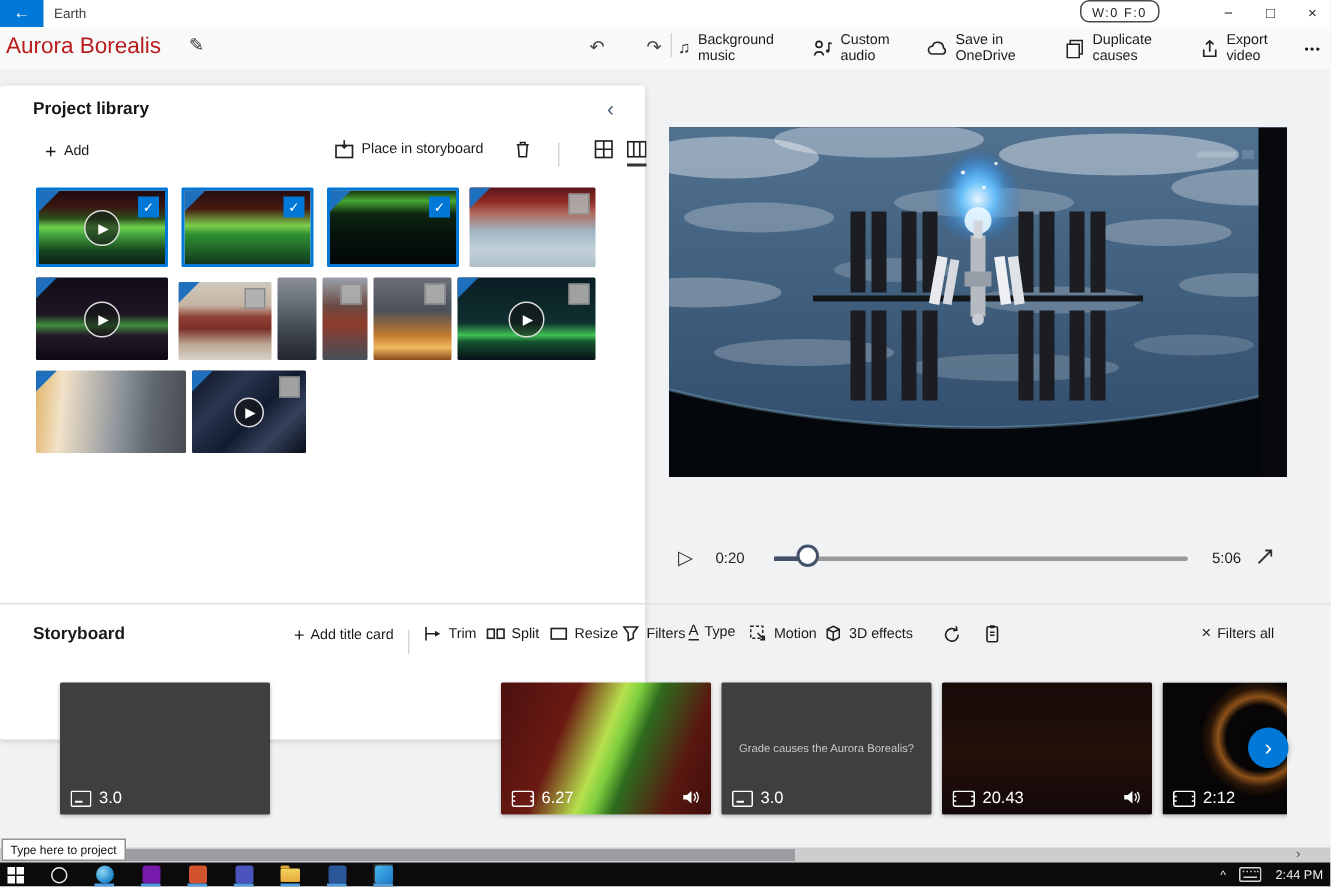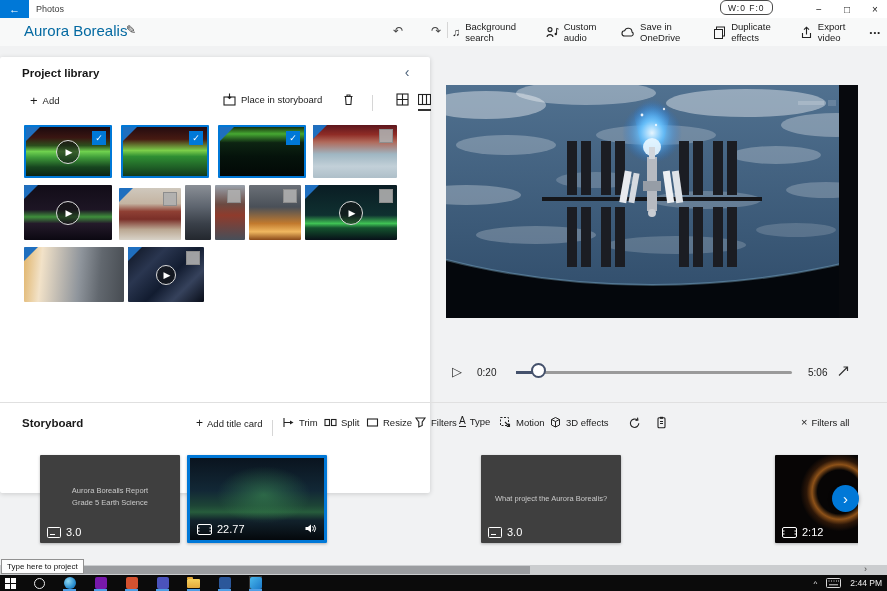--- a/index.html
+++ b/index.html
@@ -17,21 +17,21 @@
     font-size:11px; display:flex; align-items:center; justify-content:center; }
   .app-title { left:36px; top:4px; font-size:9px; color:#3c3c3c; }
   .debug-badge { left:720px; top:0; height:15px; padding:1px 7px; background:#fff;
     border:1px solid #4a4a4a; border-radius:6px; font-size:8.5px; color:#222;
     letter-spacing:1px; display:flex; align-items:center;text-align:center; }
   .win-btn { top:1px; width:22px; height:16px; display:flex; align-items:center;
     justify-content:center; font-size:10px; color:#222; }
 
   
   .cmdbar { left:0; top:18px; width:887px; height:28px; background:#f8f9f9; }
-  .project-title { left:24px; top:22px; font-size:15px; color:#0369a1; }
+  .project-title { left:4px; top:22px; font-size:15px; color:#b91c1c; }
   .pencil { left:126px; top:23px; font-size:12px; color:#333; }
   .undo { left:393px; top:24px; font-size:12px; color:#444; }
   .redo { left:431px; top:24px; font-size:12px; color:#444; }
   .vdiv { width:1px; height:16px; background:#d6d6d6; }
   .actionbar { left:452px; top:21px; right:6px; height:22px; display:flex;
     align-items:center; justify-content:space-between; }
   .action { display:flex; align-items:center; gap:5px; font-size:9.5px; color:#1a1a1a; }
   .action .ig { font-size:11px; line-height:1; }
 
   
@@ -139,21 +139,21 @@
   .tray .time { font-size:8.5px; }
   svg { display:block; }
 </style>
 </head>
 <body>
 
 <div class="abs titlebar">
   <div class="abs back-btn">
       <span>←</span>
     </div>
-  <div class="abs app-title">Photos</div>
+  <div class="abs app-title">Earth</div>
   <div class="abs debug-badge">W:0  F:0</div>
   <div class="abs win-btn" style="left:808px">
       <span>−</span>
     </div>
   <div class="abs win-btn" style="left:836px">
       <span>□</span>
     </div>
   <div class="abs win-btn" style="left:864px">
       <span>×</span>
     </div>
@@ -162,21 +162,21 @@
 <div class="abs cmdbar"></div>
 <div class="abs project-title">Aurora Borealis</div>
 <div class="abs pencil"><span>✎</span></div>
 <div class="abs undo"><span>↶</span></div>
 <div class="abs redo"><span>↷</span></div>
 <div class="abs vdiv" style="left:447px;top:22px"></div>
 
 <div class="abs actionbar">
   <div class="action">
     <span class="ig">♫</span>
-    <span>Background search</span>
+    <span>Background music</span>
   </div>
   <div class="action">
     <span>
         <svg width="13" height="13" viewBox="0 0 13 13">
           <circle cx="4" cy="3.6" r="2" fill="none" stroke="#222" stroke-width="1.1"></circle>
           <path d="M1 11c.6-3.2 5.4-3.2 6 0" fill="none" stroke="#222" stroke-width="1.1"></path>
           <line x1="10.6" y1="2.4" x2="10.6" y2="7.6" stroke="#222" stroke-width="1"></line>
           <circle cx="9.8" cy="8" r="1.2" fill="#222"></circle>
           <path d="M10.6 2.4l2 .7" stroke="#222" stroke-width="1" fill="none"></path>
         </svg>
@@ -191,21 +191,21 @@
       </span>
     <span>Save in OneDrive</span>
   </div>
   <div class="action">
     <span>
         <svg width="13" height="13" viewBox="0 0 13 13">
           <rect x="3.5" y="1" width="8" height="9" fill="none" stroke="#222" stroke-width="1"></rect>
           <rect x="1.5" y="3.5" width="8" height="9" fill="#f8f9f9" stroke="#222" stroke-width="1"></rect>
         </svg>
       </span>
-    <span>Duplicate effects</span>
+    <span>Duplicate causes</span>
   </div>
   <div class="action">
     <span>
         <svg width="13" height="13" viewBox="0 0 13 13">
           <path d="M6.5 1.5v7M4 3.6l2.5-2.4L9 3.6" fill="none" stroke="#222" stroke-width="1.1"></path>
           <path d="M2.5 7v4.5h8V7" fill="none" stroke="#222" stroke-width="1.1"></path>
         </svg>
       </span>
     <span>Export video</span>
   </div>
@@ -500,69 +500,82 @@
 
   <div class="abs sbtool" style="left:801px">
     <span style="font-size:11px">×</span>
     <span>Filters all</span>
   </div>
 </div>
 
 <div class="abs sb-clips">
 
   <div class="clip titlecard" style="left:40px">
-    <div class="tc-text">
-      <div>Aurora Borealis Report</div>
-      <div>Grade 5 Earth Science</div>
-    </div>
     <div class="dur">
       <span>
           <svg width="14" height="11" viewBox="0 0 14 11">
             <rect x="0.5" y="0.5" width="13" height="10" rx="1" fill="none" stroke="#fff" stroke-width="1"></rect>
             <path d="M3 7.5h5" stroke="#fff" stroke-width="1.2"></path>
           </svg>
         </span>
       <span>3.0</span>
     </div>
   </div>
 
-  <div class="clip sel sb2" style="left:187px">
+
+  <div class="clip sb3" style="left:334px">
     <div class="dur">
       <span>
           <svg width="15" height="11" viewBox="0 0 15 11">
             <rect x="0.5" y="0.5" width="14" height="10" rx="1.5" fill="none" stroke="#fff" stroke-width="1"></rect>
             <path d="M0.5 4h2M12.5 4h2M0.5 7h2M12.5 7h2" stroke="#fff" stroke-width="1"></path>
           </svg>
         </span>
-      <span>22.77</span>
+      <span>6.27</span>
     </div>
     <div class="spk">
         <svg width="13" height="11" viewBox="0 0 13 11">
           <path d="M1.5 4h2.4L7 1.4v8.2L3.9 7H1.5z" fill="#fff"></path>
           <path d="M8.6 3.2a3.4 3.4 0 010 4.6M10.2 2a5.6 5.6 0 010 7" fill="none" stroke="#fff" stroke-width="1"></path>
         </svg>
       </div>
   </div>
 
-
   <div class="clip titlecard" style="left:481px">
     <div class="tc-text" style="top:38px">
-      <div>What project the Aurora Borealis?</div>
+      <div>Grade causes the Aurora Borealis?</div>
     </div>
     <div class="dur">
       <span>
           <svg width="14" height="11" viewBox="0 0 14 11">
             <rect x="0.5" y="0.5" width="13" height="10" rx="1" fill="none" stroke="#fff" stroke-width="1"></rect>
             <path d="M3 7.5h5" stroke="#fff" stroke-width="1.2"></path>
           </svg>
         </span>
       <span>3.0</span>
     </div>
   </div>
 
+  <div class="clip sb5" style="left:628px">
+    <div class="dur">
+      <span>
+          <svg width="15" height="11" viewBox="0 0 15 11">
+            <rect x="0.5" y="0.5" width="14" height="10" rx="1.5" fill="none" stroke="#fff" stroke-width="1"></rect>
+            <path d="M0.5 4h2M12.5 4h2M0.5 7h2M12.5 7h2" stroke="#fff" stroke-width="1"></path>
+          </svg>
+        </span>
+      <span>20.43</span>
+    </div>
+    <div class="spk">
+        <svg width="13" height="11" viewBox="0 0 13 11">
+          <path d="M1.5 4h2.4L7 1.4v8.2L3.9 7H1.5z" fill="#fff"></path>
+          <path d="M8.6 3.2a3.4 3.4 0 010 4.6M10.2 2a5.6 5.6 0 010 7" fill="none" stroke="#fff" stroke-width="1"></path>
+        </svg>
+      </div>
+  </div>
 
   <div class="clip sb6" style="left:775px">
     <div class="dur">
       <span>
           <svg width="15" height="11" viewBox="0 0 15 11">
             <rect x="0.5" y="0.5" width="14" height="10" rx="1.5" fill="none" stroke="#fff" stroke-width="1"></rect>
             <path d="M0.5 4h2M12.5 4h2M0.5 7h2M12.5 7h2" stroke="#fff" stroke-width="1"></path>
           </svg>
         </span>
       <span>2:12</span>

